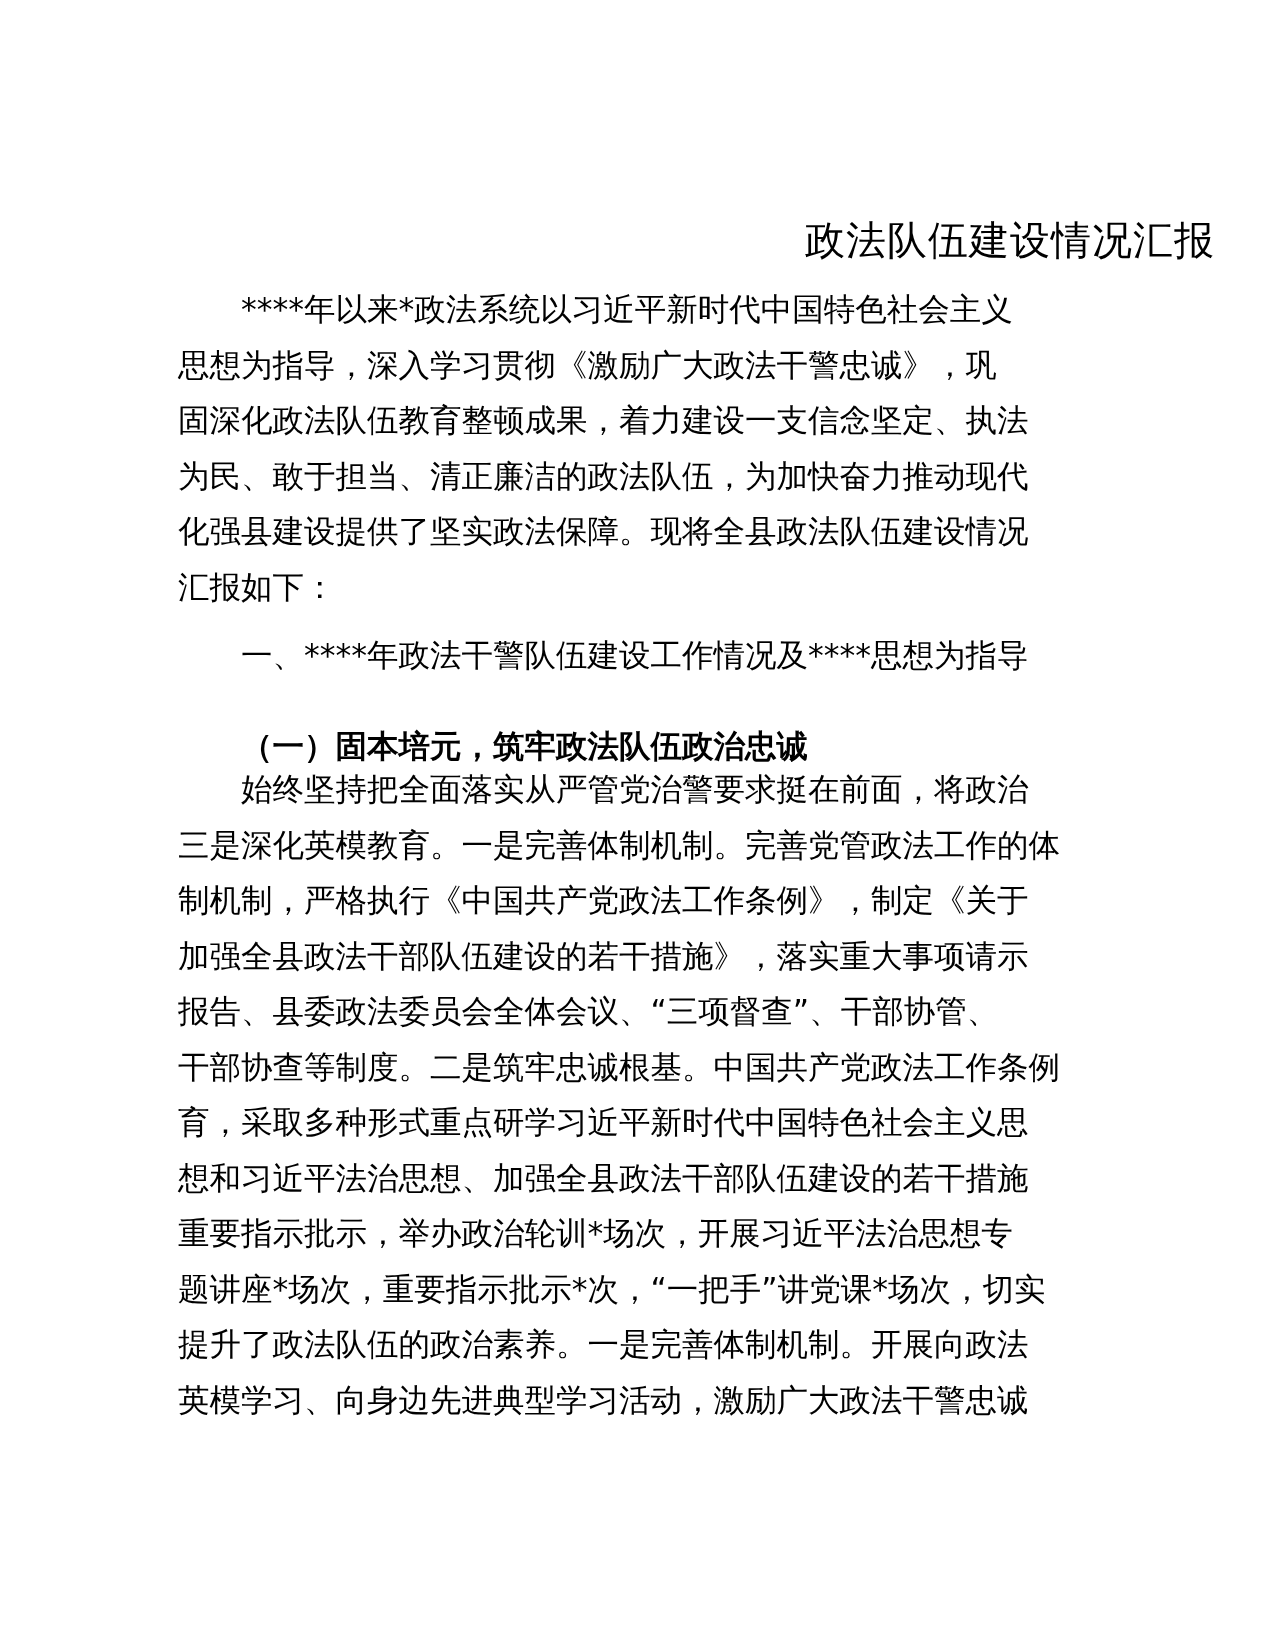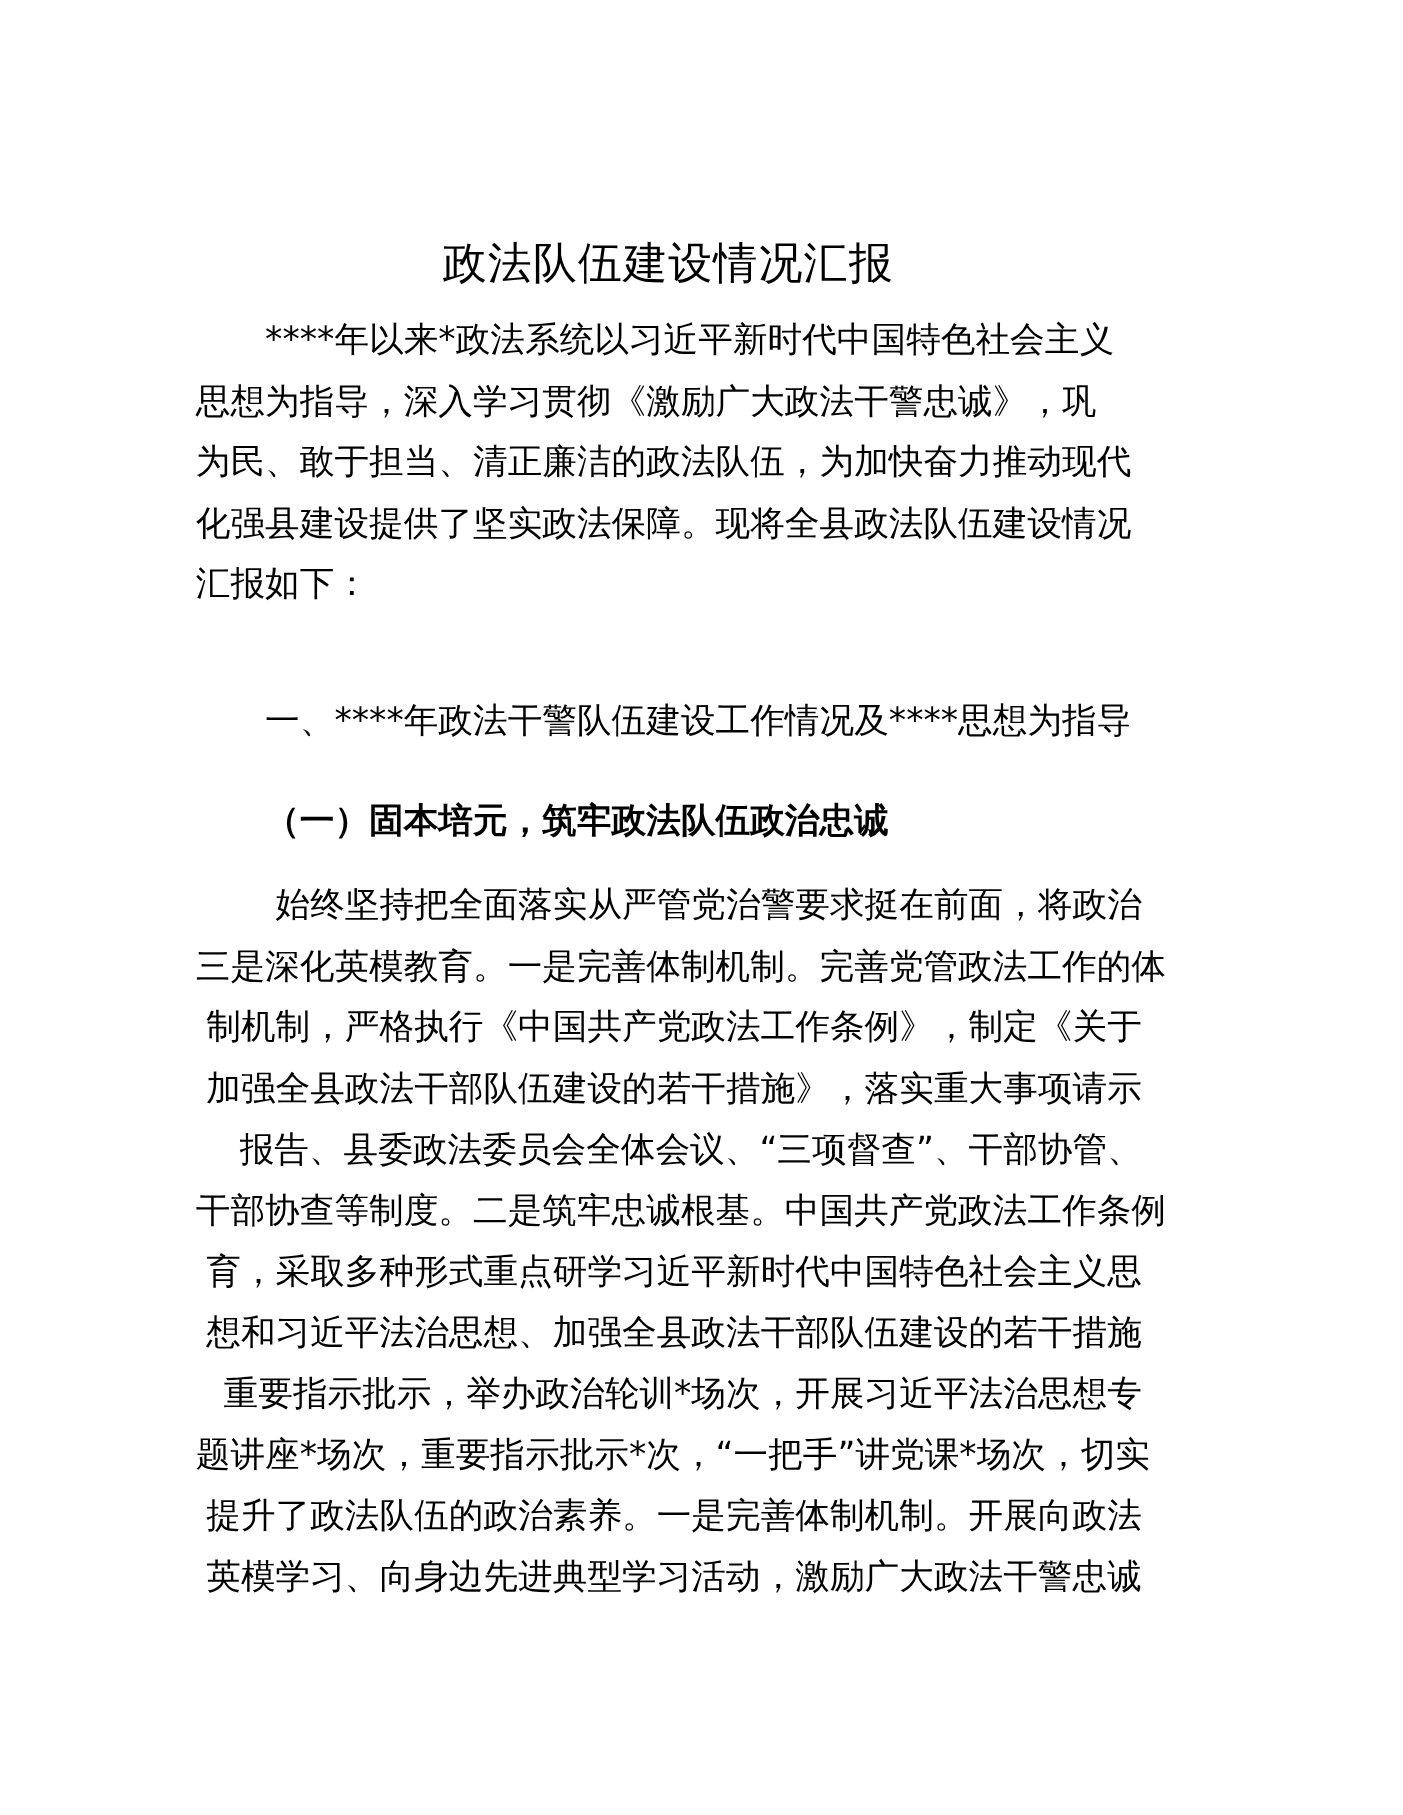--- a/index.html
+++ b/index.html
@@ -21,21 +21,21 @@
       top: 0;
       width: 1275px;
       height: 1650px;
       background: #ffffff;
     }
     .doc-title {
       position: absolute;
       left: 0;
       width: 1215px;
       top: 212px;
-      text-align: center;
+      text-align: right;
       font-size: 40px;
       line-height: 56px;
       letter-spacing: 1px;
       margin: 0;
       font-weight: normal;
     }
     .body-text {
       position: absolute;
       left: 178px;
       width: 860px;
@@ -47,32 +47,33 @@
     .line {
       display: block;
       height: 55.5px;
     }
     .indent {
       padding-left: 63px;
     }
     #para-intro { top: 282px; }
     #heading-1 { top: 628px; }
     #heading-1-1 { top: 719px; font-weight: bold; }
-    #para-1 { top: 796px; text-align: right; }
+    #para-1 { top: 762px; }
   </style>
 </head>
 <body>
 
 <div class="page">
 
   <h1 class="doc-title">政法队伍建设情况汇报</h1>
 
   <div class="body-text" id="para-intro">
     <span class="line indent">****年以来*政法系统以习近平新时代中国特色社会主义</span>
     <span class="line">思想为指导，深入学习贯彻《激励广大政法干警忠诚》，巩</span>
+    <span class="line">固深化政法队伍教育整顿成果，着力建设一支信念坚定、执法</span>
     <span class="line">为民、敢于担当、清正廉洁的政法队伍，为加快奋力推动现代</span>
     <span class="line">化强县建设提供了坚实政法保障。现将全县政法队伍建设情况</span>
     <span class="line">汇报如下：</span>
   </div>
 
   <div class="body-text" id="heading-1">
     <span class="line indent">一、****年政法干警队伍建设工作情况及****思想为指导</span>
   </div>
 
   <div class="body-text" id="heading-1-1">

